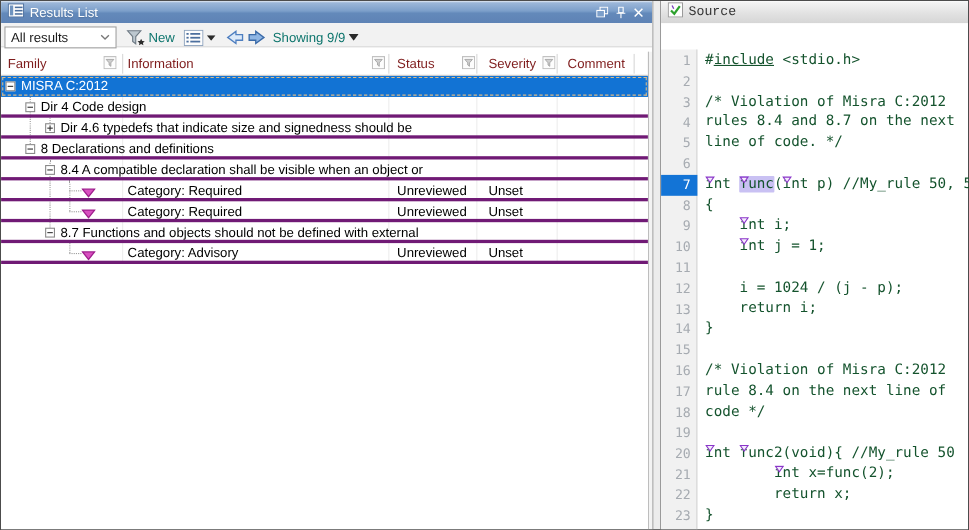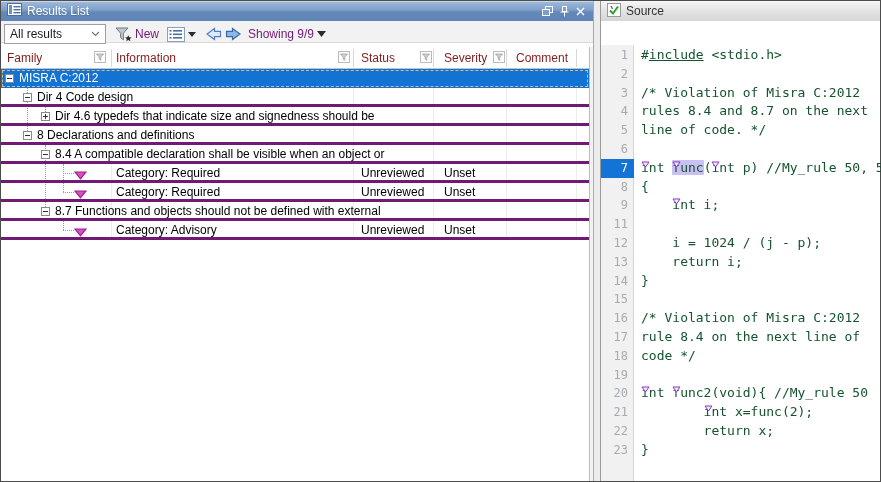--- a/index.html
+++ b/index.html
@@ -13,20 +13,21 @@
   
   .panel-title {
     position:absolute; top:0; height:20px; display:flex; align-items:center;
     padding:0 6px; font-size:12px; color:#fff;
     background:linear-gradient(180deg,#a3bcdc 0%,#7c9fca 45%,#6389ba 55%,#5e83b5 100%);
     box-shadow:inset 0 1px 0 rgba(255,255,255,.45);
   }
   .panel-title.inactive {
     background:linear-gradient(180deg,#f5f5f5 0%,#e2e2e2 55%,#d6d6d6 100%);
     color:#333;
+    font-family:Liberation Mono, monospace;
   }
   .pt-label { margin-left:5px; text-shadow:0 1px 1px rgba(0,0,0,.15); }
   .panel-title.inactive .pt-label { text-shadow:none; }
   .pt-icons { margin-left:auto; display:flex; gap:7px; align-items:center; padding-right:2px; }
   .pt-icons span { display:inline-flex; }
 
   
   .results-panel { position:absolute; left:0; top:0; width:592px; height:480px; background:#fff; }
   .results-panel .panel-title { left:0; width:592px; }
 
@@ -34,21 +35,21 @@
     position:absolute; left:0; top:20px; width:592px; height:22px;
     background:#f2f2f2; border-bottom:1px solid #dadada;
   }
   .rl-dd {
     position:absolute; left:3px; top:3px; width:102px; height:20px;
     background:#fff; border:1px solid #9f9f9f; font-size:12px; color:#1a1a1a;
     display:flex; align-items:center; padding:0 5px;
   }
   .rl-dd svg { margin-left:auto; }
   .tb-item { position:absolute; top:3px; height:20px; display:flex; align-items:center; }
-  .tb-label { font-size:12px; color:#701a75; }
+  .tb-label { font-size:12px; color:#0f766e; }
 
   
   .rl-header {
     position:absolute; left:0; top:46px; width:588px; height:22px;
     background:#fff; border-bottom:1px solid #c3c3c3; font-size:12px; color:#7f1d1d;
   }
   .hdr-cell { position:absolute; top:0; height:22px; display:flex; align-items:center; }
   .hdr-sep { position:absolute; top:2px; height:18px; width:1px; background:#d8d8d8; }
   .hdr-filter { position:absolute; top:4px; }
   .rl-right-strip { position:absolute; left:588px; top:46px; width:4px; height:434px; background:#f3f3f3; border-left:1px solid #bdbdbd; }
@@ -349,20 +350,26 @@
             <span class="ln">8</span>
             <span class="ct"><span>{</span></span>
           </div>
           <div class="cl">
             <span class="ln">9</span>
             <span class="ct"><span>    int i;</span><span class="mk" style="left: calc(4ch + 7px);"><svg width="9" height="7" viewBox="0 0 9 7">
                   <path d="M1 1 L8 1 L4.5 6 Z" fill="#f3ebfb" stroke="#8a36c9"></path>
                 </svg></span></span>
           </div>
           <div class="cl">
+            <span class="ln">10</span>
+            <span class="ct"><span>    int j = 1;</span><span class="mk" style="left: calc(4ch + 7px);"><svg width="9" height="7" viewBox="0 0 9 7">
+                  <path d="M1 1 L8 1 L4.5 6 Z" fill="#f3ebfb" stroke="#8a36c9"></path>
+                </svg></span></span>
+          </div>
+          <div class="cl">
             <span class="ln">11</span>
             <span class="ct"></span>
           </div>
           <div class="cl">
             <span class="ln">12</span>
             <span class="ct"><span>    i = 1024 / (j - p);</span></span>
           </div>
           <div class="cl">
             <span class="ln">13</span>
             <span class="ct"><span>    return i;</span></span>

